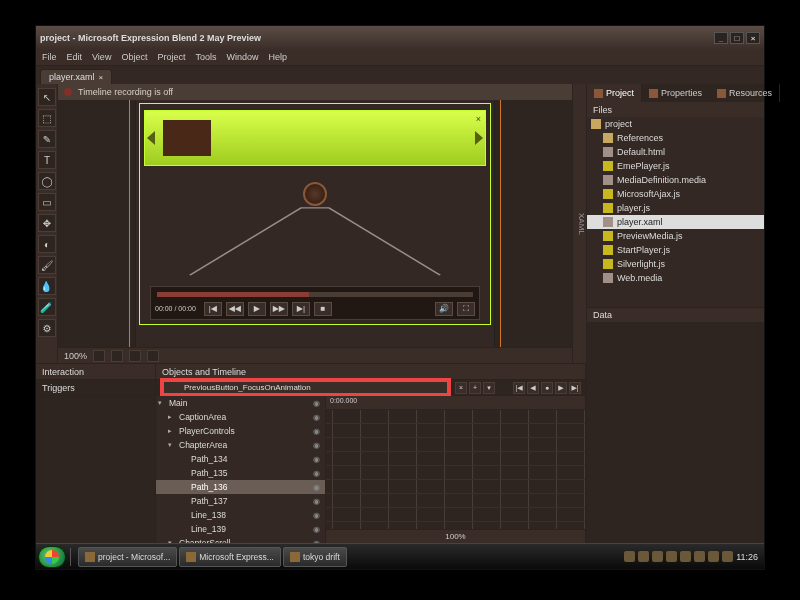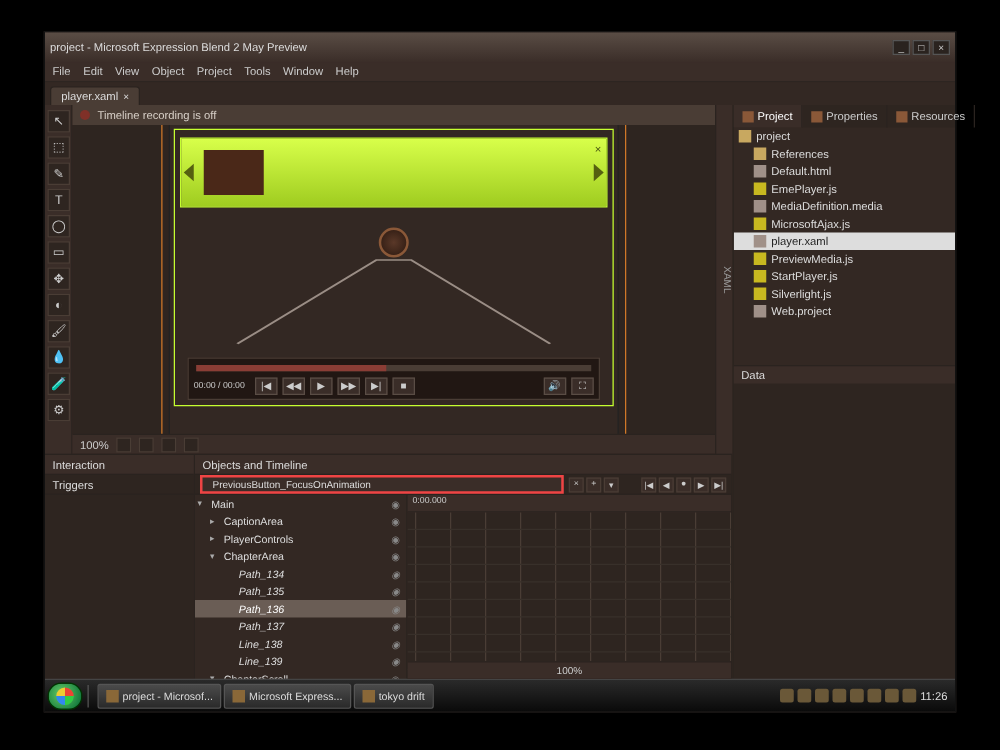--- a/index.html
+++ b/index.html
@@ -1,18 +1,18 @@
 <!DOCTYPE html>
 <html><head>
 <meta charset="utf-8">
 <style>
   * { box-sizing: border-box; margin: 0; padding: 0; font-family: "Segoe UI", Tahoma, sans-serif; }
   body { background: #000; width: 800px; height: 600px; overflow: hidden; position: relative; }
   .screen { position: absolute; left: 35px; top: 25px; width: 730px; height: 545px; background: #3a2d28; border: 1px solid #111; display: flex; flex-direction: column; }
-  .titlebar { height: 18px; background: linear-gradient(#5a4d45,#3a2d28); display:flex; align-items:center; font-size:9px; color:#ddd; padding:12px 4px; justify-content:space-between;}
+  .titlebar { height: 18px; background: linear-gradient(#5a4d45,#3a2d28); display:flex; align-items:center; font-size:9px; color:#ddd; padding:12px 4px; justify-content:space-between;font-weight:bold;}
   .titlebar .wbtns { display:flex; gap:2px;}
   .titlebar .wbtn { width:14px; height:12px; background:#2a231f; border:1px solid #555; font-size:8px; display:flex;align-items:center;justify-content:center;color:#ccc;}
   .menubar { height:16px; background:#3a2d28; display:flex; gap:10px; font-size:9px; color:#ccc; padding:2px 6px; border-bottom:1px solid #2a231f;}
   .menubar span{cursor:default;}
   .doc-tabs{height:18px;display:flex;align-items:flex-end;padding:0 4px;background:#332823;}
   .doc-tab{background:#4a3d35;color:#ddd;font-size:9px;padding:2px 8px;border:1px solid #2a231f;border-bottom:none;border-radius:3px 3px 0 0;display:flex;align-items:center;gap:4px;}
   .doc-tab .x{font-size:8px;}
   .workarea{flex:1;display:flex;min-height:0;}
   .leftcol{display:flex;flex-direction:column;flex:1;min-width:0;}
   .toolstrip{width:22px;background:#3a2d28;border-right:1px solid #2a231f;display:flex;flex-direction:column;gap:3px;padding:4px 2px;}
@@ -44,27 +44,27 @@
   .ctrlbar .rbtns{position:absolute;right:4px;bottom:3px;display:flex;gap:4px;}
   .zoom-bar{height:16px;background:#3a2d28;border-top:1px solid #2a231f;display:flex;align-items:center;font-size:9px;color:#ccc;padding:0 6px;gap:6px;}
   .zoom-bar .zicon{width:12px;height:12px;background:#2e2520;border:1px solid #4a3d35;}
 
   .bottom-panels{height:180px;display:flex;border-top:1px solid #2a231f;}
   .panel{background:#332823;border-right:1px solid #2a231f;display:flex;flex-direction:column;}
   .panel .phdr{height:16px;background:#3a2d28;font-size:9px;color:#ddd;padding:2px 6px;display:flex;align-items:center;border-bottom:1px solid #2a231f;gap:6px;}
   .inter{width:120px;}
   .timeline{flex:1;min-width:0;}
   .anim-row{display:flex;height:16px;align-items:center;background:#2e2520;border-bottom:1px solid #2a231f;padding:0 4px;gap:4px;}
-  .anim-name{flex:1;background:#3a2d28;font-size:8px;color:#ddd;padding:1px 8px;border:2px solid #ef4444;}
+  .anim-name{flex:1;background:#3a2d28;font-size:8px;color:#ddd;padding:1px 20px;border:4px solid #ef4444;}
   .anim-btn{width:12px;height:12px;background:#3a2d28;border:1px solid #4a3d35;font-size:7px;color:#ccc;display:flex;align-items:center;justify-content:center;}
   .tl-body{flex:1;display:flex;min-height:0;}
   .tree{width:170px;background:#332823;overflow:hidden;font-size:8.5px;color:#ddd;border-right:1px solid #2a231f;}
   .tree .trow{display:flex;align-items:center;height:14px;padding:0 2px;gap:3px;}
   .tree .trow.sel{background:#6a5d55;color:#fff;}
-  .tree .ind1{padding-left:12px;} .tree .ind2{padding-left:24px;font-style:italic;}
+  .tree .ind1{padding-left:12px;} .tree .ind2{padding-left:24px;}
   .tree .tog{width:8px;font-size:7px;color:#aaa;}
   .tree .eye{width:10px;margin-left:auto;font-size:8px;color:#888;}
   .tl-grid{flex:1;position:relative;background:#2e2520;overflow:hidden;}
   .tl-ruler{height:14px;background:#3a2d28;border-bottom:1px solid #2a231f;position:relative;font-size:7px;color:#ccc;}
   .tl-ruler .ph{position:absolute;left:4px;top:1px;}
   .tl-lines{position:absolute;top:14px;left:0;right:0;bottom:14px;}
   .tl-lines .vline{position:absolute;top:0;bottom:0;width:1px;background:#4a3d35;}
   .tl-lines .hrow{position:absolute;left:0;right:0;height:14px;border-bottom:1px solid #38302a;}
   .tl-zoom{position:absolute;left:0;right:0;bottom:0;height:14px;background:#3a2d28;border-top:1px solid #2a231f;font-size:8px;color:#ccc;display:flex;align-items:center;justify-content:center;}
 
@@ -326,20 +326,23 @@
           </div>
           <div class="rtab">
             <div class="ic"></div>
             <span>Properties</span>
           </div>
           <div class="rtab">
             <div class="ic"></div>
             <span>Resources</span>
           </div>
         </div>
+      <div class="files-hdr">
+          <span>Files</span>
+        </div>
       <div class="files" id="files">
           <div class="frow i0">
             <div class="fic fold"></div>
             <span>project</span>
           </div>
           <div class="frow i1">
             <div class="fic fold"></div>
             <span>References</span>
           </div>
           <div class="frow i1">
@@ -351,39 +354,43 @@
             <span>EmePlayer.js</span>
           </div>
           <div class="frow i1">
             <div class="fic xaml"></div>
             <span>MediaDefinition.media</span>
           </div>
           <div class="frow i1">
             <div class="fic js"></div>
             <span>MicrosoftAjax.js</span>
           </div>
+          <div class="frow i1">
+            <div class="fic js"></div>
+            <span>player.js</span>
+          </div>
           <div class="frow i1 sel">
             <div class="fic xaml"></div>
             <span>player.xaml</span>
           </div>
           <div class="frow i1">
             <div class="fic js"></div>
             <span>PreviewMedia.js</span>
           </div>
           <div class="frow i1">
             <div class="fic js"></div>
             <span>StartPlayer.js</span>
           </div>
           <div class="frow i1">
             <div class="fic js"></div>
             <span>Silverlight.js</span>
           </div>
           <div class="frow i1">
             <div class="fic xaml"></div>
-            <span>Web.project</span>
+            <span>Web.media</span>
           </div>
         </div>
       <div class="data-hdr">
           <span>Data</span>
         </div>
       <div class="data-body"></div>
     </div>
   </div>
 
   <div class="taskbar">

